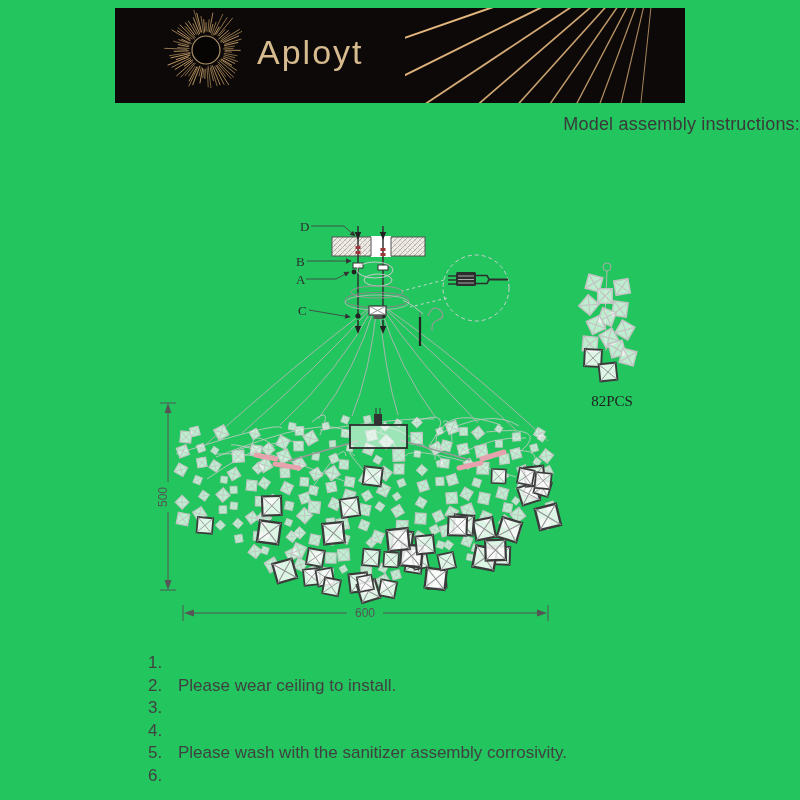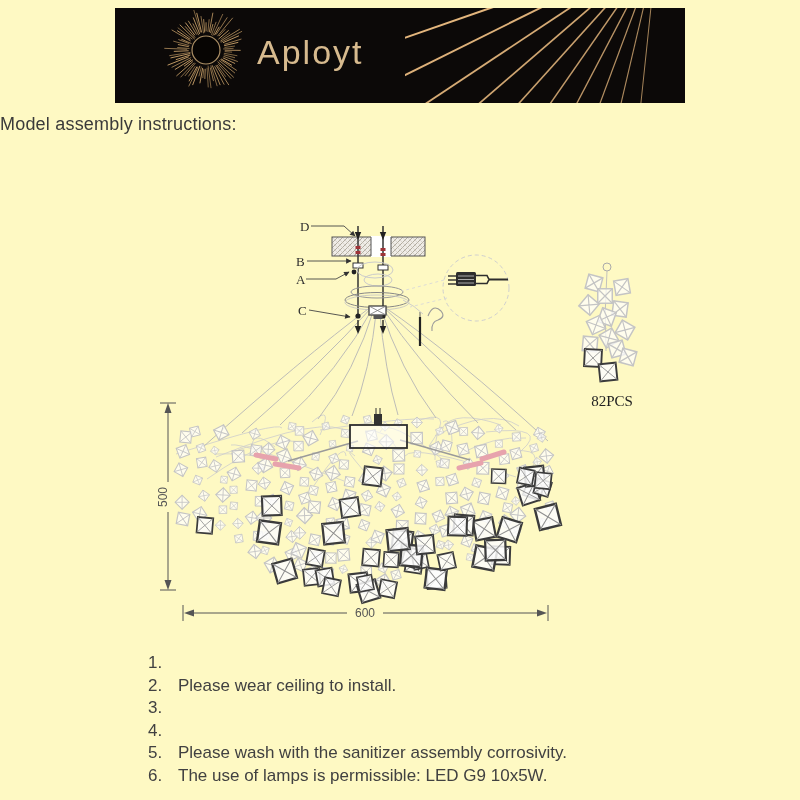--- a/index.html
+++ b/index.html
@@ -1,28 +1,28 @@
 <!DOCTYPE html>
 <html><head>
 <meta charset="utf-8">
 <style>
   *{margin:0;padding:0;box-sizing:border-box}
   html,body{width:800px;height:800px}
   body{position:relative;background:#ffffff;font-family:"Liberation Sans",sans-serif;overflow:hidden}
-  .page{position:absolute;inset:0;background:#fef9c3}
+  .page{position:absolute;inset:0;background:#22c55e}
 
   
   .banner{position:absolute;left:115px;top:8px;width:570px;height:95px;background:#0c0908;overflow:hidden}
   .banner svg{position:absolute;top:0;display:block}
   .logo-svg{left:16px;width:150px;height:95px}
   .rays-svg{right:0;width:280px;height:95px}
   .brand{position:absolute;left:142px;top:25px;font-size:34px;letter-spacing:2px;color:#d7ba8e;font-weight:400;font-family:"Liberation Sans",sans-serif}
 
   
-  .title-block{position:absolute;left:0;top:113px;width:100%;text-align:left;color:#3a3a3a;font-size:18px;line-height:23px;letter-spacing:.2px}
+  .title-block{position:absolute;left:0;top:113px;width:100%;text-align:right;color:#3a3a3a;font-size:18px;line-height:23px;letter-spacing:.2px}
 
   
   .diagram-svg{position:absolute;left:0;top:200px;width:800px;height:450px}
   .lbl{font-family:"Liberation Serif",serif;font-size:13px;fill:#2e2e2e}
   .dim{font-family:"Liberation Sans",sans-serif;font-size:12px;fill:#555}
   .pcs{font-family:"Liberation Serif",serif;font-size:15px;fill:#222}
 
   
   .instructions{position:absolute;left:148px;top:652px;width:545px;color:#414141;font-size:17px}
   .instr-row{display:flex;line-height:22.6px}
@@ -583,17 +583,16 @@
     </div>
     <div class="instr-row">
       <span class="num">4.</span>
     </div>
     <div class="instr-row">
       <span class="num">5.</span>
       <span class="txt">Please wash with the sanitizer assembly corrosivity.</span>
     </div>
     <div class="instr-row">
       <span class="num">6.</span>
-      <span class="txt">The use of lamps is permissible: LED G9 10x5W.</span>
     </div>
   </div>
 
 </div>
 
 </body></html>

